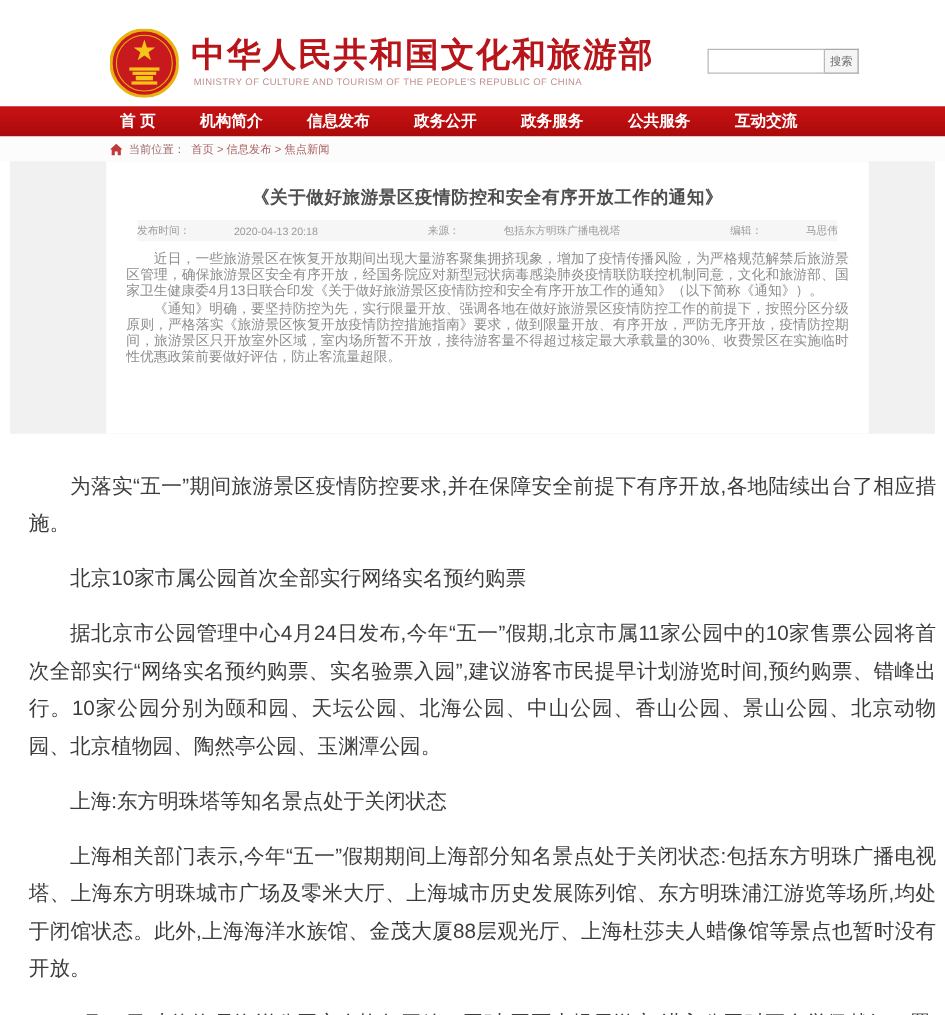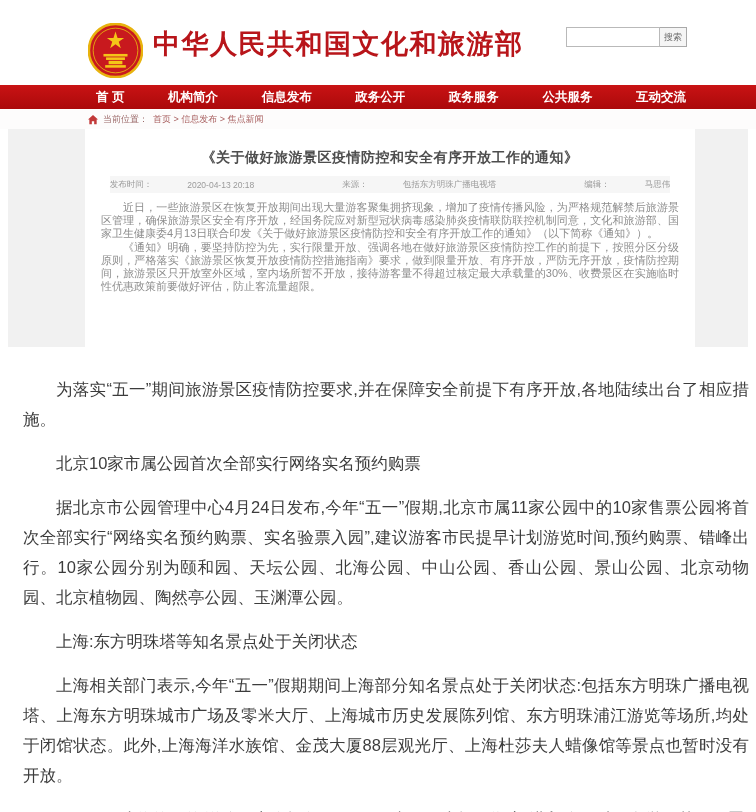--- a/index.html
+++ b/index.html
@@ -14,37 +14,37 @@
   .header{position:absolute;top:0;left:0;width:756px;height:96px;background:#fff;}
   .emblem{position:absolute;left:88px;top:23px;width:55px;height:55px;}
   .site-title{
     position:absolute;left:153px;top:26px;
     font-size:27px;font-weight:bold;color:#b8151a;letter-spacing:1.5px;white-space:nowrap;
   }
   .site-subtitle{
     position:absolute;left:155px;top:61px;
     font-size:7.6px;color:#bf8f8f;letter-spacing:.35px;white-space:nowrap;
   }
-  .search{position:absolute;left:542px;top:27px;display:flex;align-items:stretch;padding-left:24px;}
+  .search{position:absolute;left:542px;top:39px;display:flex;align-items:stretch;padding-left:24px;}
   .search input{
     width:94px;height:20px;border:1px solid #b9b9b9;outline:none;
     font-size:11px;padding:0 4px;box-sizing:border-box;background:#fff;
   }
   .search button{
     width:27px;height:20px;border:1px solid #a9a9a9;border-left:none;background:#f5f5f5;
     font-size:9px;color:#6b6b6b;padding:0;cursor:pointer;
     font-family:"Liberation Sans","DejaVu Sans",sans-serif;
   }
 
   
   .nav{
     position:absolute;top:85px;left:0;width:756px;height:24px;box-sizing:border-box;
     background:linear-gradient(#c91314,#ab090b);
     display:flex;align-items:center;justify-content:space-between;
-    padding:0 70px 0 96px;
+    padding:0 118px 0 96px;
   }
   .nav a{color:#ffffff;font-size:12.5px;font-weight:bold;text-decoration:none;white-space:nowrap;}
 
   
   .breadcrumb{
     position:absolute;top:110px;left:0;width:756px;height:19px;box-sizing:border-box;
     display:flex;align-items:center;gap:5px;padding-left:88px;background:#fdfcfc;
     font-size:9px;color:#9c6a6a;
   }
   .breadcrumb .home-ico{width:10px;height:10px;display:inline-block;}
@@ -90,20 +90,21 @@
         <circle cx="32" cy="32" r="31" fill="none" stroke="#e8b30e" stroke-width="3"></circle>
         <circle cx="32" cy="32" r="26" fill="none" stroke="#e8b30e" stroke-width="1"></circle>
         <polygon fill="#f5c518" points="32,10 34.4,17.4 42,17.4 35.8,21.9 38.2,29.3 32,24.8 25.8,29.3 28.2,21.9 22,17.4 29.6,17.4"></polygon>
         <rect x="18" y="36" width="28" height="3" fill="#f5c518"></rect>
         <rect x="21" y="40" width="22" height="3" fill="#f5c518"></rect>
         <rect x="24" y="44" width="16" height="4" fill="#f5c518"></rect>
         <rect x="20" y="49" width="24" height="3" fill="#f5c518"></rect>
       </svg>
     </div>
     <div class="site-title">中华人民共和国文化和旅游部</div>
+    <div class="site-subtitle">MINISTRY OF CULTURE AND TOURISM OF THE PEOPLE'S REPUBLIC OF CHINA</div>
     <div class="search">
       <input type="text" value="" style="">
       <button>搜索</button>
     </div>
   </div>
 
   <div class="nav">
     <a href="#">首 页</a>
     <a href="#">机构简介</a>
     <a href="#">信息发布</a>

